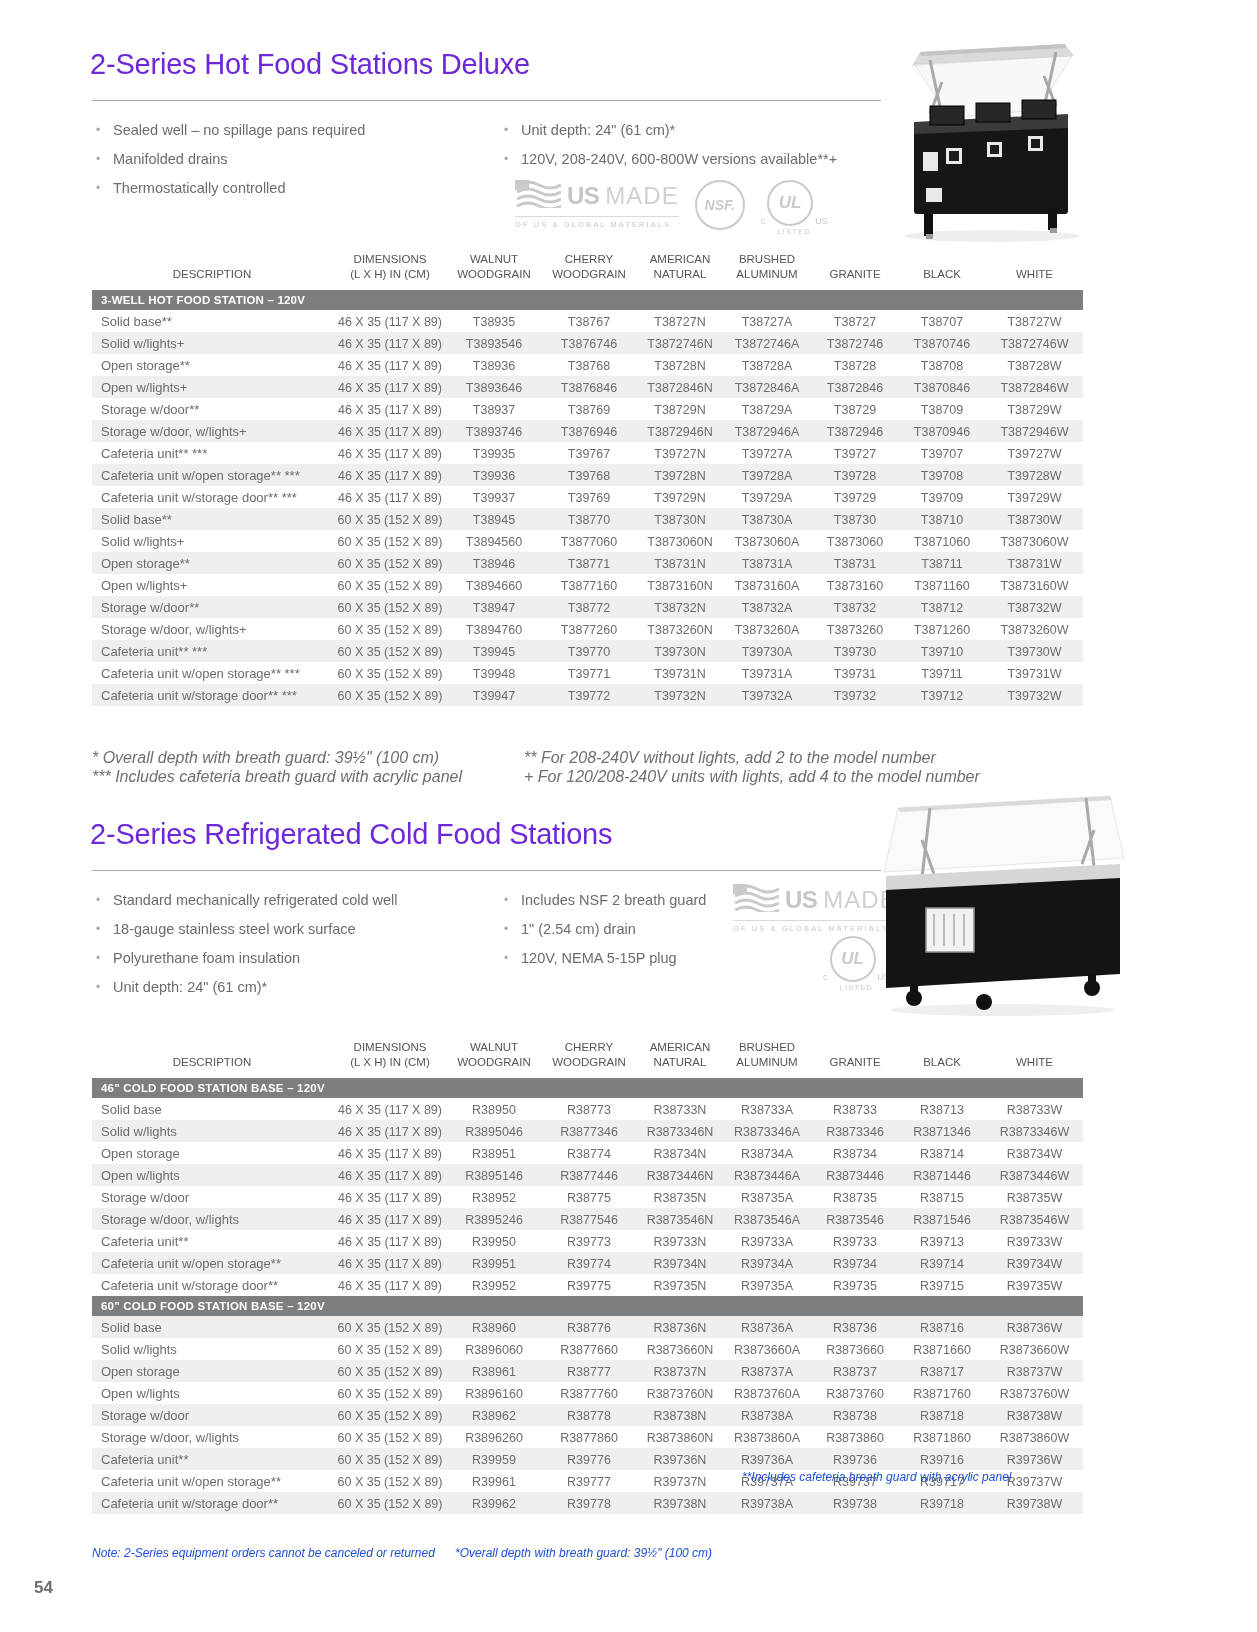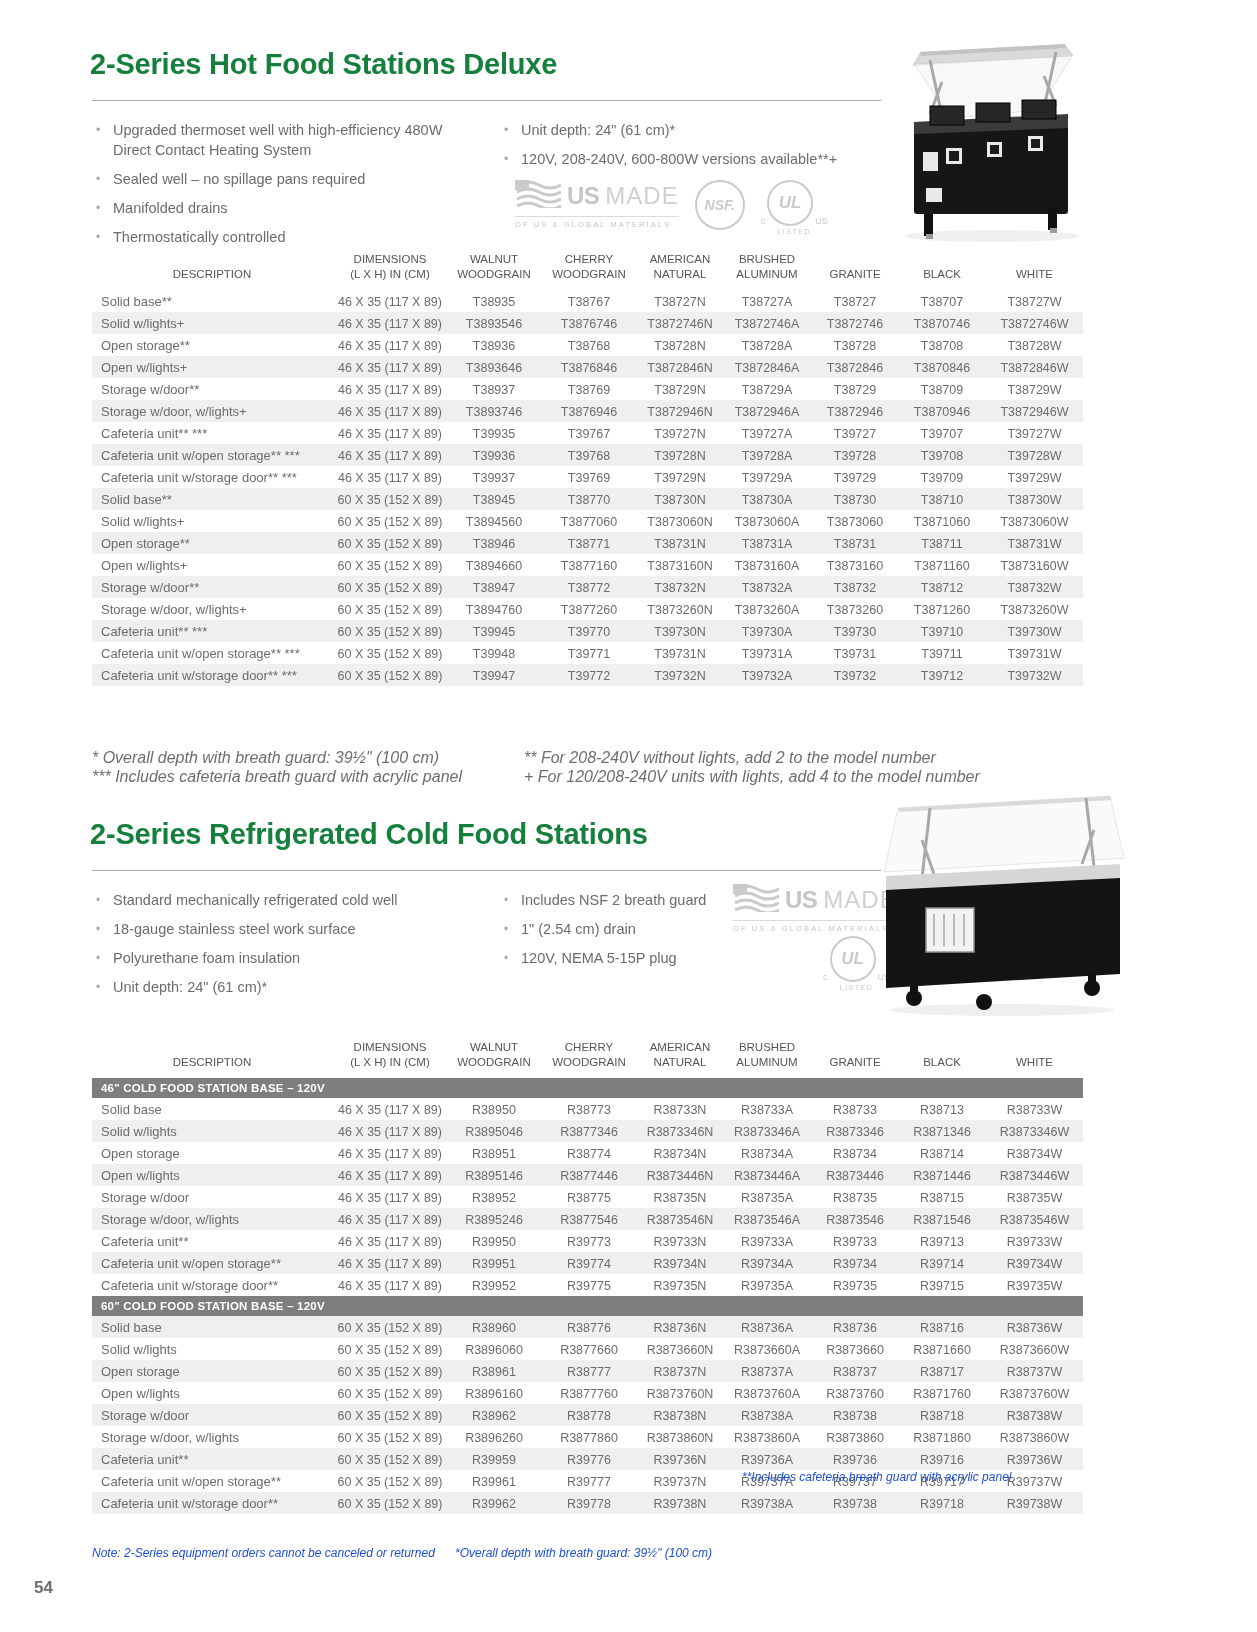--- a/index.html
+++ b/index.html
@@ -1,18 +1,18 @@
 <!DOCTYPE html>
 <html><head>
 <meta charset="utf-8">
 <style>
   html,body{margin:0;padding:0;background:#fff;}
   body{width:1257px;height:1632px;position:relative;font-family:"Liberation Sans","DejaVu Sans",sans-serif;overflow:hidden;}
   .abs{position:absolute;}
-  .section-title{font-size:29px;font-weight:bold;color:#15803d;letter-spacing:-0.2px;}
+  .section-title{font-size:29px;font-weight:normal;color:#6d28d9;letter-spacing:-0.2px;}
   .rule{height:1px;background:#aaabad;}
   ul.bullets{list-style:none;margin:0;padding:0;}
   ul.bullets li{position:relative;padding-left:21px;font-size:14.5px;color:#6b6c6f;margin-bottom:9px;line-height:20px;}
   ul.bullets li::before{content:"\2022";position:absolute;left:4px;top:0;color:#a7a8aa;font-size:12px;}
   ul.fn-list{list-style:none;margin:0;padding:0;}
   ul.fn-list li{font-style:italic;font-size:16px;color:#6d6e71;line-height:19px;}
   .ptable{border-collapse:collapse;table-layout:fixed;width:991px;}
   .ptable thead th{font-size:11.5px;font-weight:400;color:#54555a;text-align:center;vertical-align:bottom;padding:0 0 8px;}
   .ptable thead th div{line-height:15px;}
   .ptable thead th.desc{text-align:center;}
@@ -37,21 +37,20 @@
   .ul-listed{font-size:7px;letter-spacing:1.5px;margin-top:2px;}
   .logo-row{display:flex;align-items:flex-start;gap:16px;}
 </style>
 </head>
 <body>
 
 <h1 class="abs section-title" style="left:90px;top:48px;margin:0;">2-Series Hot Food Stations Deluxe</h1>
 <div class="abs rule" style="left:92px;top:100px;width:789px;"></div>
 
 <ul class="abs bullets" style="left:92px;top:120px;width:360px;">
-    <li>Upgraded thermoset well with high-efficiency 480W Direct Contact Heating System</li>
     <li>Sealed well – no spillage pans required</li>
     <li>Manifolded drains</li>
     <li>Thermostatically controlled</li>
   </ul>
 <ul class="abs bullets" style="left:500px;top:120px;width:395px;">
     <li>Unit depth: 24" (61 cm)*</li>
     <li>120V, 208-240V, 600-800W versions available**+</li>
   </ul>
 
 <div class="abs logo-row" style="left:515px;top:180px;">
@@ -172,20 +171,23 @@
           </th>
           <th>
             <div>BLACK</div>
           </th>
           <th>
             <div>WHITE</div>
           </th>
         </tr>
       </thead>
       <tbody>
+        <tr class="group">
+          <td colspan="9">3-WELL HOT FOOD STATION – 120V</td>
+        </tr>
         <tr>
           <td class="desc">Solid base**</td>
           <td>46 X 35 (117 X 89)</td>
           <td>T38935</td>
           <td>T38767</td>
           <td>T38727N</td>
           <td>T38727A</td>
           <td>T38727</td>
           <td>T38707</td>
           <td>T38727W</td>

